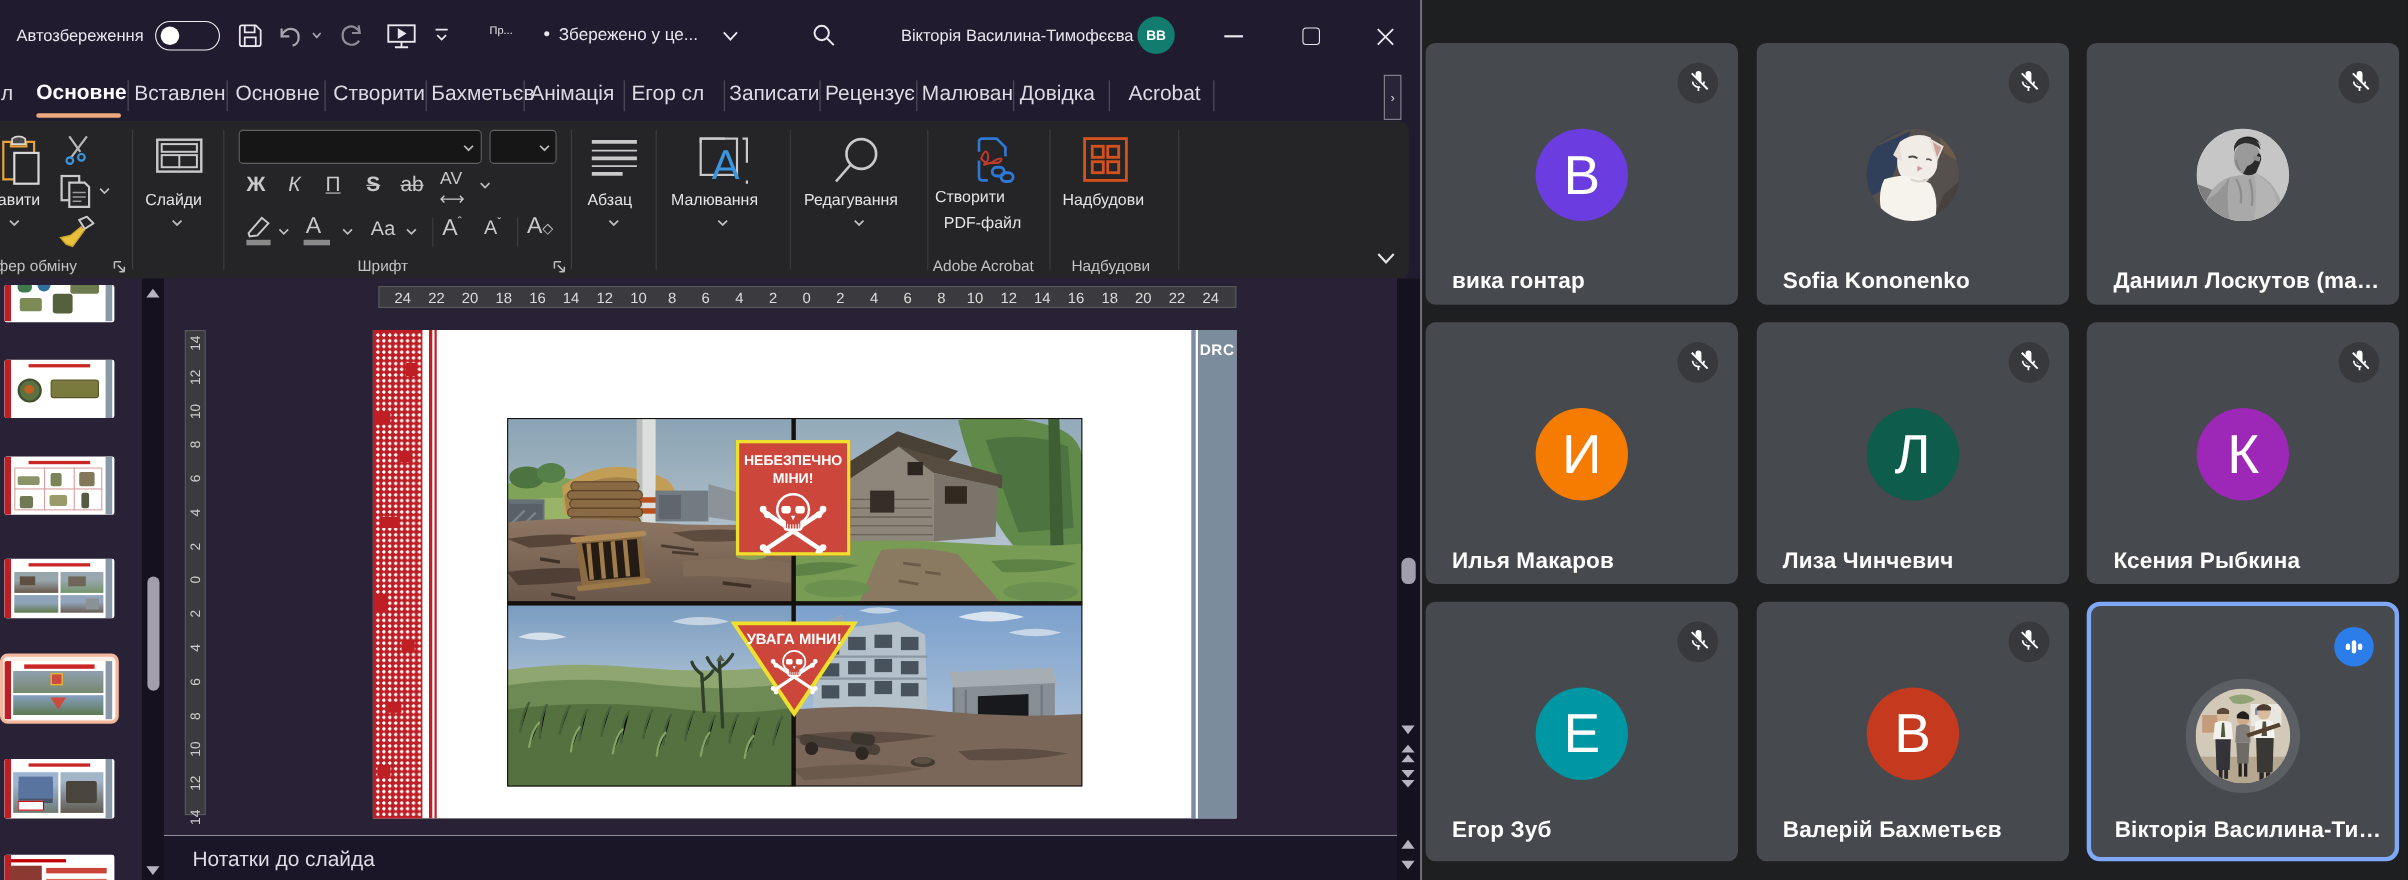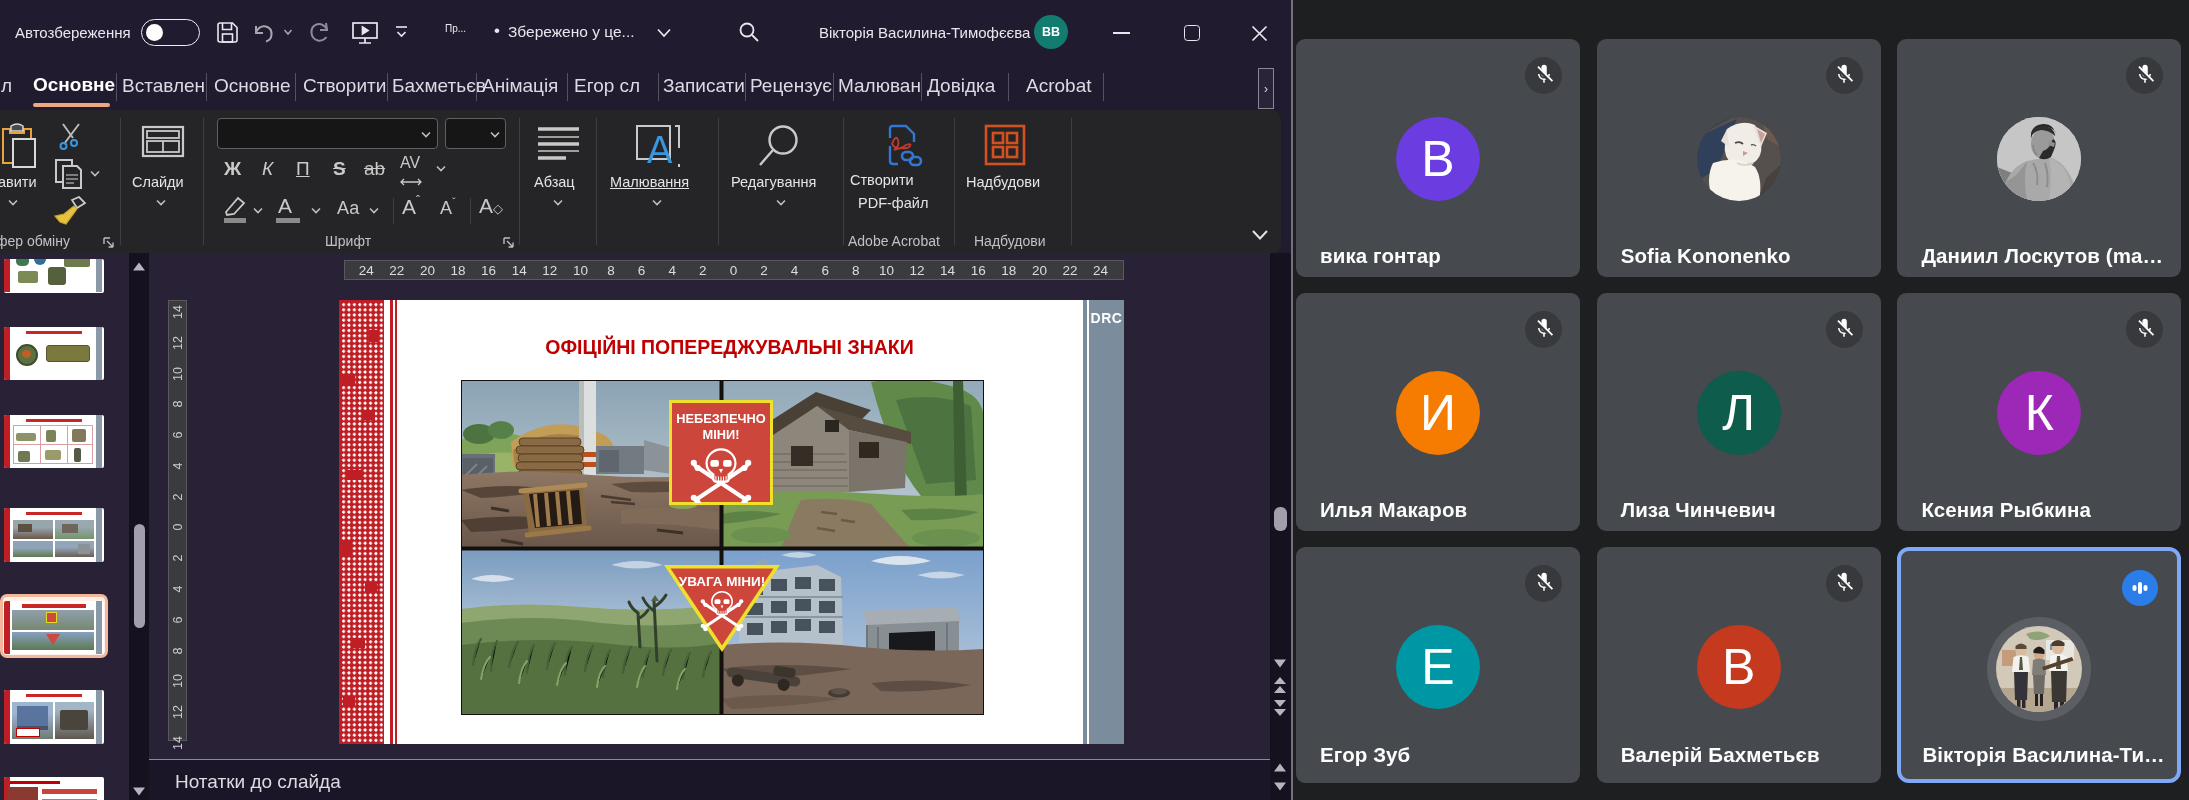--- a/index.html
+++ b/index.html
@@ -214,21 +214,21 @@
     <svg class="chev" style="left:553px;top:89px">
         <path d="M1 1.5 L5 5.5 L9 1.5" fill="none" stroke="#bdbdbd" stroke-width="1.6"></path>
       </svg>
     <div class="rsep" style="left:596px;"></div>
 
     <svg class="abs" style="left:634px;top:13px" width="48" height="44" viewBox="0 0 48 44">
       <path d="M3 7 L3 3 L25 3 M41 3 L45 3 L45 25 M45 41 L45 45" fill="none" stroke="#c9c9c9" stroke-width="2"></path>
       <rect x="3" y="3" width="33" height="33" fill="none" stroke="#c9c9c9" stroke-width="2"></rect>
       <text x="13" y="40" font-size="38" fill="#3a96dd" font-family="Liberation Sans" font-weight="400">A</text>
     </svg>
-    <div class="rtxt" style="left:610px;top:64px;text-decoration:underline;">Малювання</div>
+    <div class="rtxt" style="left:610px;top:64px;">Малювання</div>
     <svg class="chev" style="left:652px;top:89px">
         <path d="M1 1.5 L5 5.5 L9 1.5" fill="none" stroke="#bdbdbd" stroke-width="1.6"></path>
       </svg>
     <div class="rsep" style="left:718px;"></div>
 
     <svg class="abs" style="left:757px;top:13px" width="46" height="46" viewBox="0 0 46 46" fill="none" stroke="#c9c9c9" stroke-width="2.4">
       <circle cx="26" cy="17" r="13.5"></circle>
         <path d="M16 27 L3 42"></path>
     </svg>
     <div class="rtxt" style="left:731px;top:64px;">Редагування</div>
@@ -404,21 +404,20 @@
 <div class="abs" style="left:2px;top:74px;width:14px;height:12px;background:#bf1e24;"></div>
 <div class="abs" style="left:24px;top:110px;width:12px;height:10px;background:#bf1e24;"></div>
 <div class="abs" style="left:8px;top:170px;width:16px;height:10px;background:#bf1e24;"></div>
 <div class="abs" style="left:2px;top:240px;width:10px;height:16px;background:#bf1e24;"></div>
 <div class="abs" style="left:26px;top:282px;width:12px;height:10px;background:#bf1e24;"></div>
 <div class="abs" style="left:12px;top:338px;width:14px;height:10px;background:#bf1e24;"></div>
 <div class="abs" style="left:4px;top:396px;width:12px;height:10px;background:#bf1e24;"></div>
 <div class="abs" style="left:30px;top:30px;width:10px;height:12px;background:#bf1e24;"></div>
 <div class="abs" style="left:50.5px;top:0;width:3px;height:444px;background:#bf1e24;"></div>
 <div class="abs" style="left:55.5px;top:0;width:2px;height:444px;background:#bf1e24;"></div>
-<div class="abs" style="left:0;top:36px;width:745px;text-align:center;color:#c00000;font-weight:bold;font-size:19.5px;"><span style="margin-left:36px">ОФІЦІЙНІ ПОПЕРЕДЖУВАЛЬНІ ЗНАКИ</span></div>
 <svg class="abs" style="left:122px;top:80px" width="523" height="335" viewBox="0 0 523 335">
 <defs>
 <linearGradient id="skyTL" x1="0" y1="0" x2="0" y2="1">
               <stop offset="0" stop-color="#8aa3b4"></stop>
               <stop offset="1" stop-color="#c9d1d6"></stop>
             </linearGradient>
 <linearGradient id="skyTR" x1="0" y1="0" x2="0" y2="1">
               <stop offset="0" stop-color="#93aaba"></stop>
               <stop offset="1" stop-color="#c2cdd6"></stop>
             </linearGradient>

